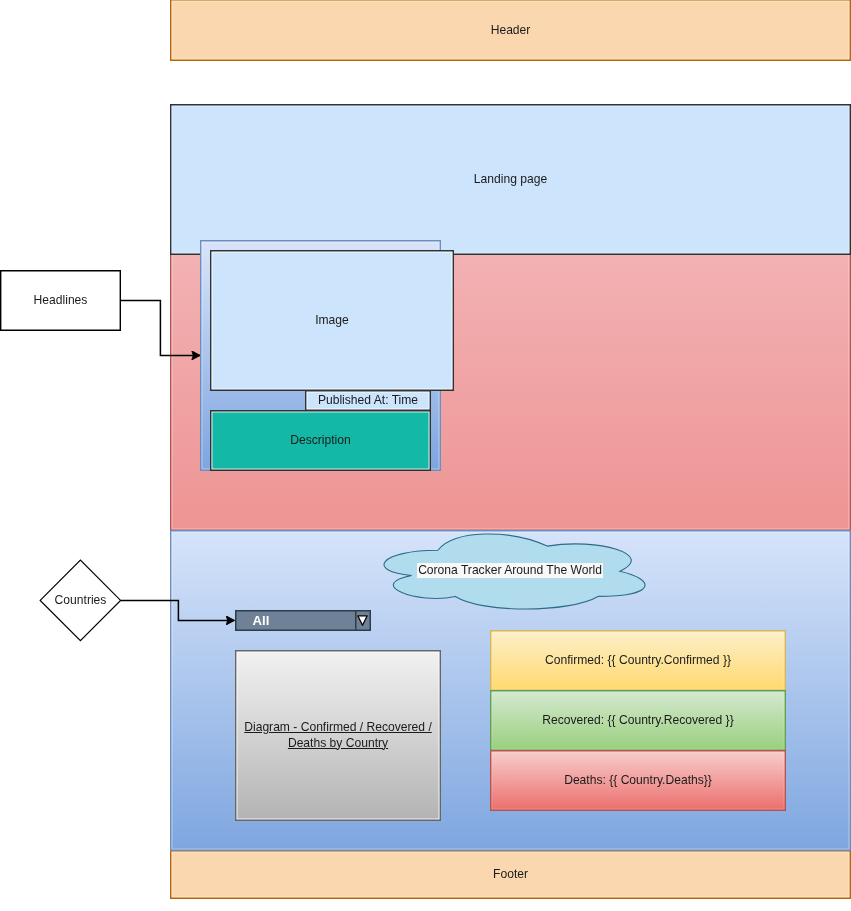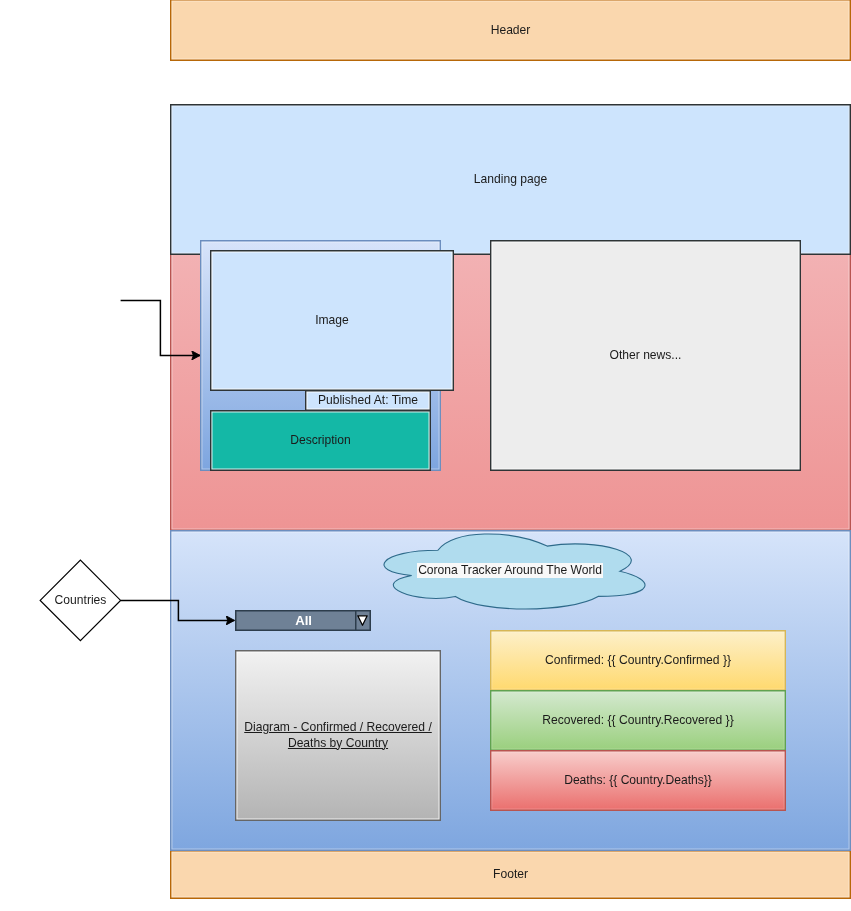--- a/index.html
+++ b/index.html
@@ -53,21 +53,21 @@
   #headlines{left:0px;top:270px;width:121px;height:61px;
              background:#ffffff;--sc:#000000;
              box-shadow:inset 0 0 0 1.4px #000000;}
   #countries-lbl{left:40px;top:585px;width:81px;height:31px;}
 
   
   #cloud-text{left:379.5px;top:557px;width:261px;height:27px;}
   #dropdown{left:235px;top:609.8px;width:136.2px;height:21.3px;
             background:#6f8196;
             box-shadow:inset 0 0 0 1.5px #2d3d4c;}
-  #dd-label{position:absolute;left:1.5px;right:16.5px;text-align:center;color:#ffffff;
+  #dd-label{position:absolute;left:1.5px;right:16.5px;text-align:left;color:#ffffff;
             font-weight:bold;font-size:13.2px;line-height:21.8px;margin-left:16px;}
   #dd-arrow{position:absolute;right:1.5px;top:1.5px;bottom:1.5px;width:15px;
             box-shadow:inset 1.5px 0 0 0 #2d3d4c;
             display:flex;align-items:center;justify-content:center;}
   #dd-arrow svg{position:absolute;left:2.6px;top:3.9px;}
   #diagram{left:235px;top:650px;width:206px;height:171px;
            background:linear-gradient(to bottom,#f2f2f2 0%,#b3b3b3 100%);
            --sc:#666666;}
   #stat-confirmed{left:490px;top:630px;width:296px;height:61px;
                   background:linear-gradient(to bottom,#fdf0cb 0%,#ffd96d 100%);
@@ -99,30 +99,30 @@
   <div class="box bdf" id="card-wrap"></div>
   <div class="box bd" id="news-image">
     <span class="t12 ctr">Image</span>
   </div>
   <div class="box bd" id="news-pub">
     <span class="t12 ctr">Published At: Time</span>
   </div>
   <div class="box bd" id="news-desc">
     <span class="t12 ctr">Description</span>
   </div>
-  <div class="box bd" id="other-news">
-    <span class="t12 ctr">Other news...</span>
-  </div>
 
   <div class="box bdf" id="sec-tracker"></div>
 
   <div class="box bdf" id="sec-footer">
     <span class="t12 ctr">Footer</span>
   </div>
 
+  <div class="box bd" id="headlines">
+    <span class="t12 ctr">Headlines</span>
+  </div>
 
   <svg class="ov" id="vector-layer" viewBox="0 0 851 911">
     <defs>
       <marker id="ah" markerWidth="9" markerHeight="9" refX="8.6" refY="4.5" orient="auto" markerUnits="userSpaceOnUse">
         <path d="M0.4,0 L8.7,4.5 L0.4,9 L1.9,4.5 Z" fill="#000000" stroke="#000000" stroke-width="0.9" stroke-linejoin="round"></path>
       </marker>
       <linearGradient id="cloudg" x1="0" y1="0" x2="0" y2="1">
         <stop offset="0" stop-color="#b0dcee"></stop>
         <stop offset="1" stop-color="#b0dcee"></stop>
       </linearGradient>

